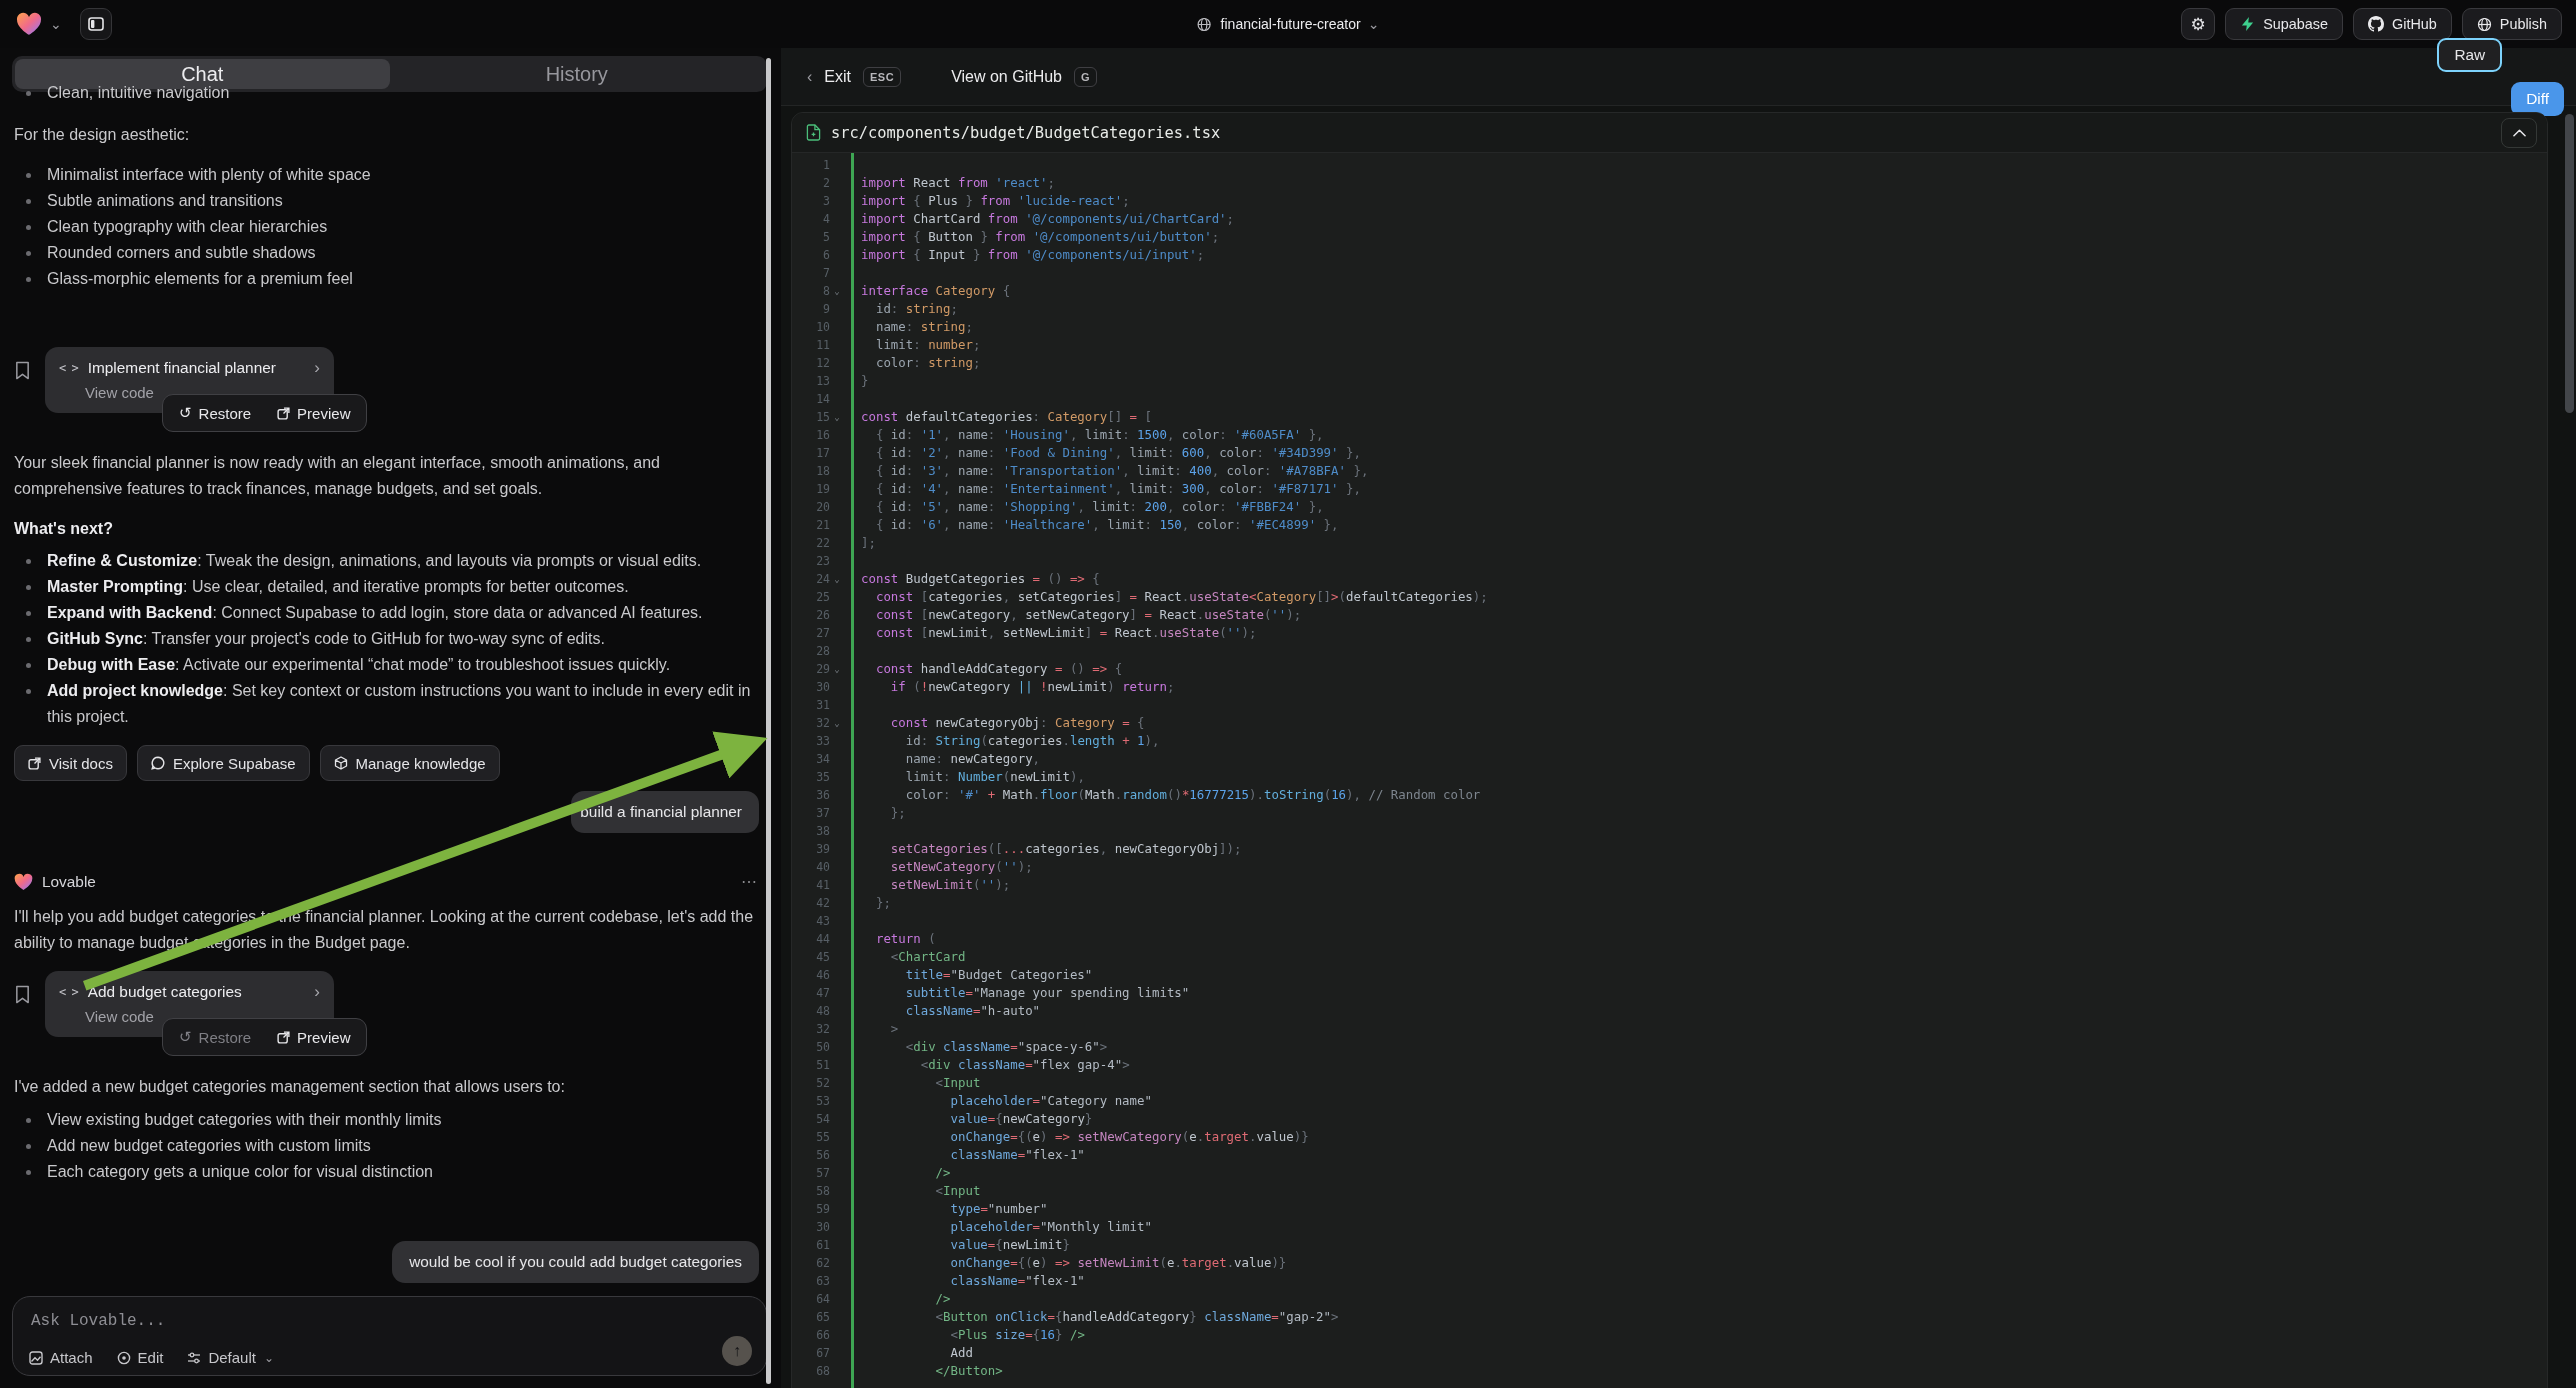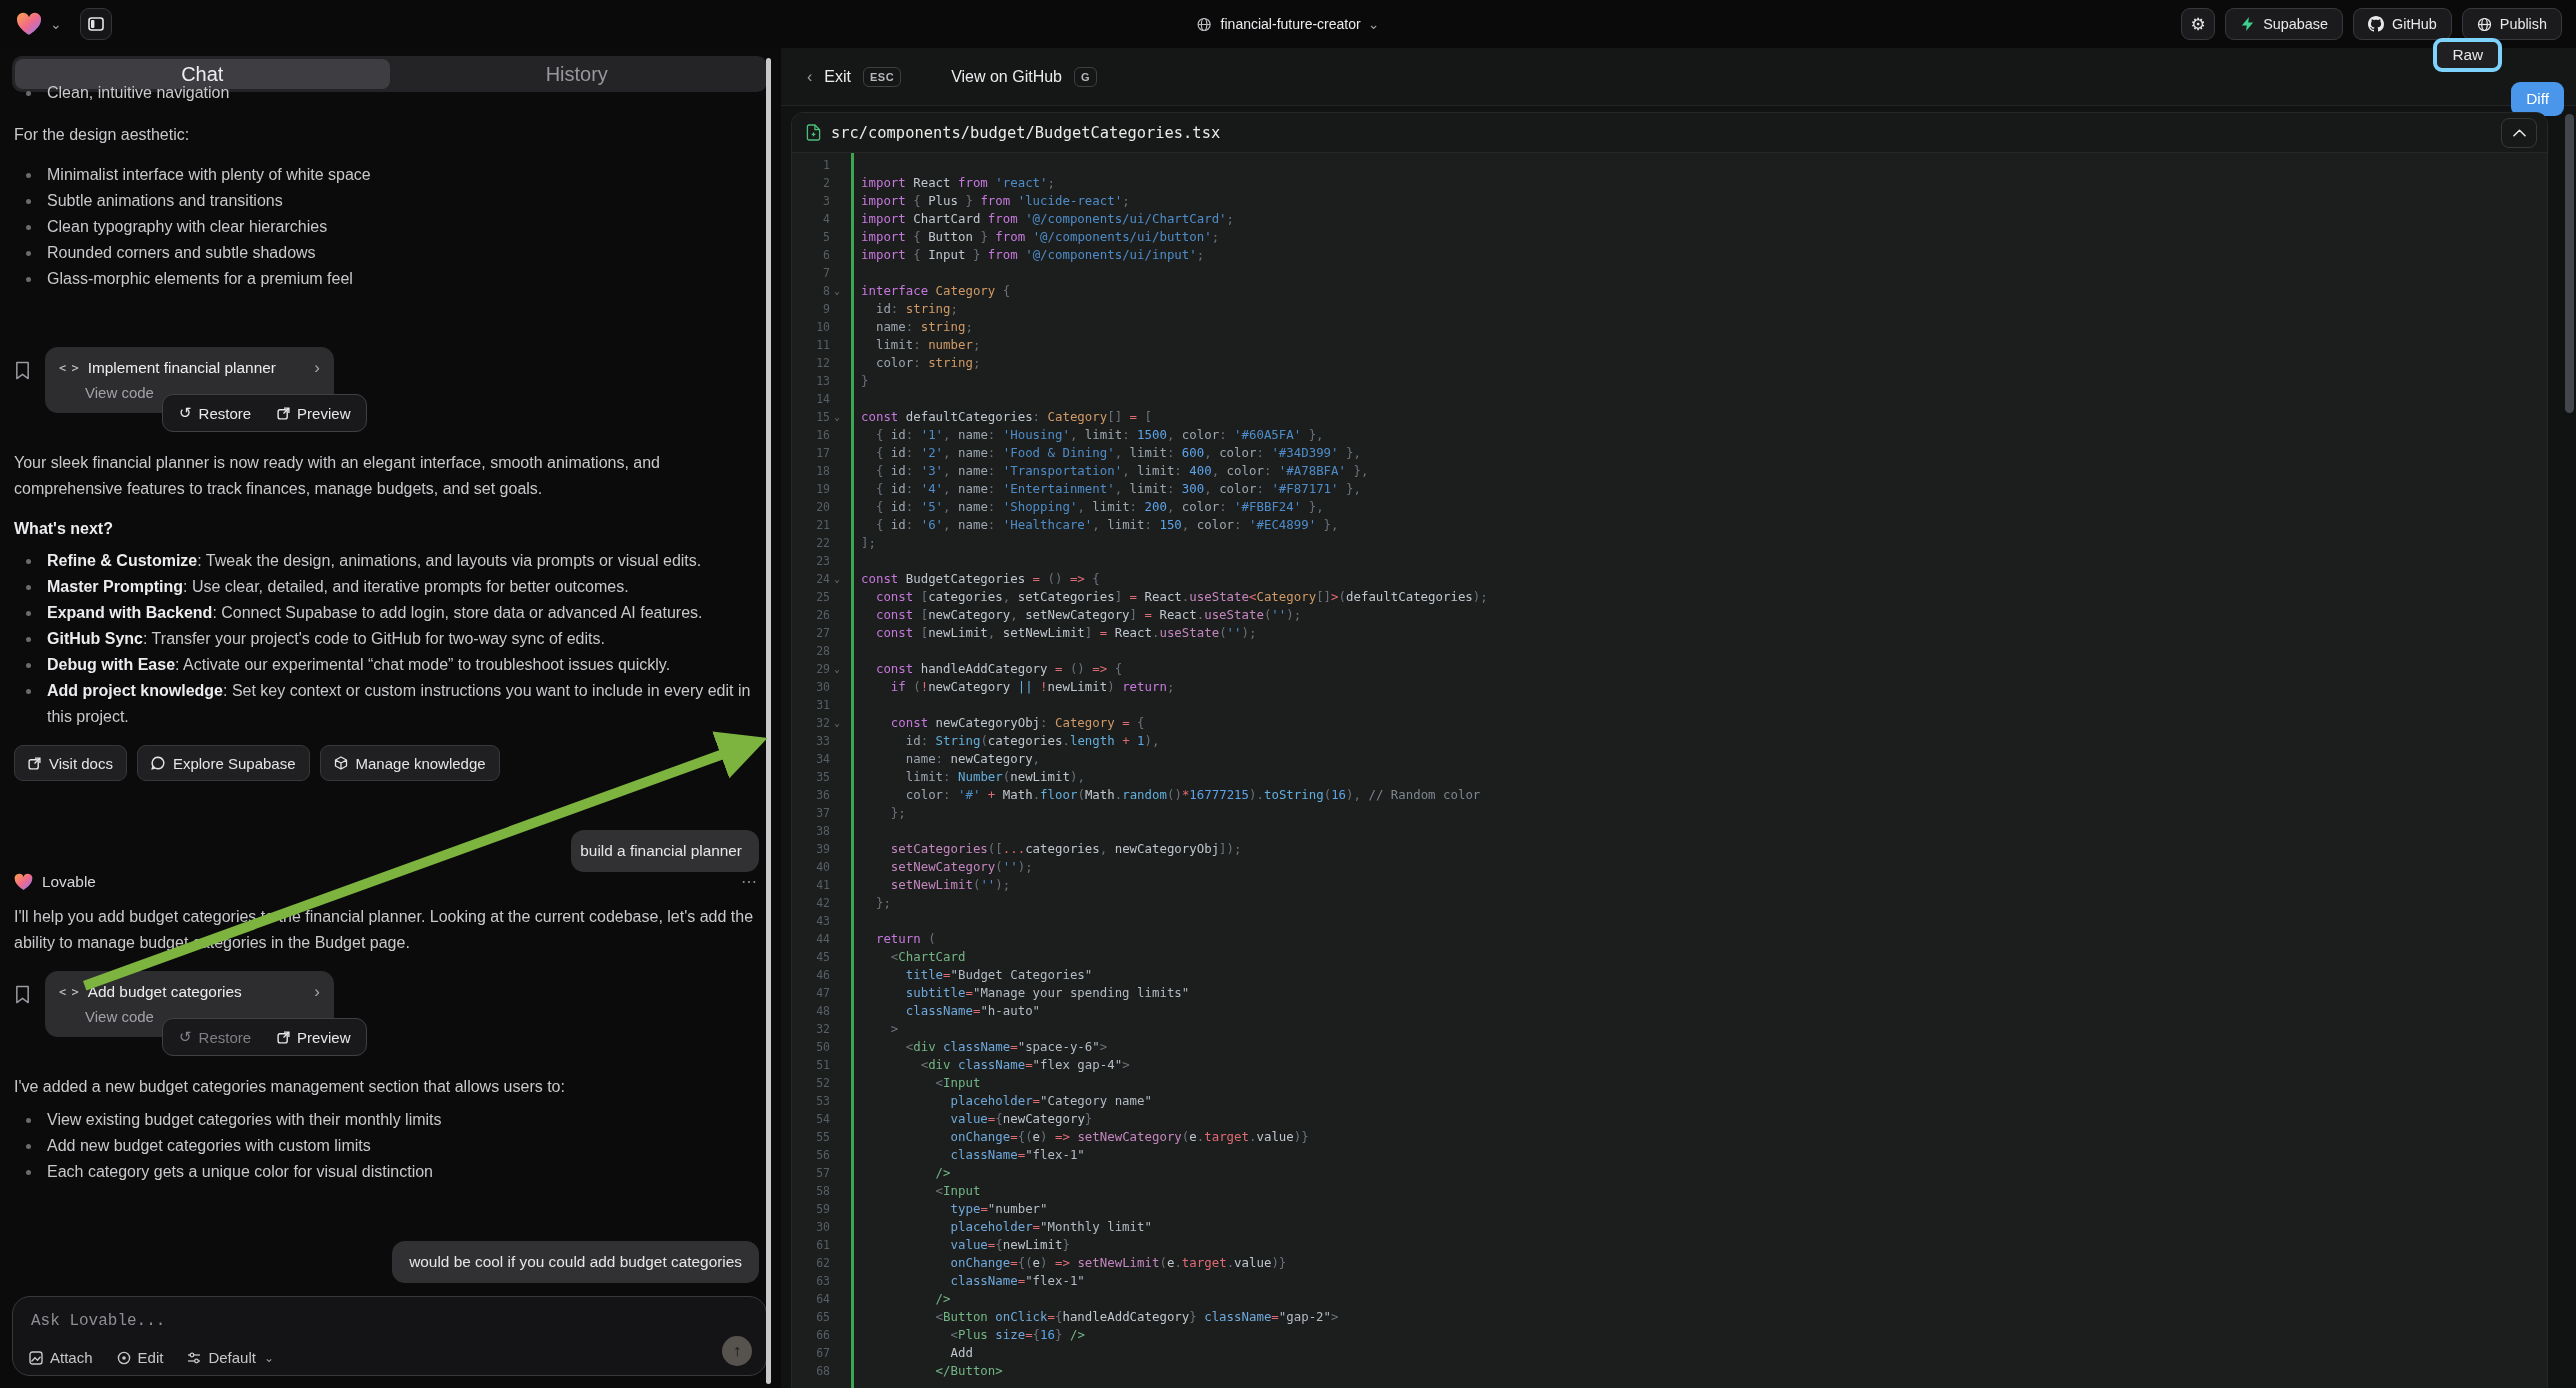--- a/index.html
+++ b/index.html
@@ -85,21 +85,21 @@
   
   .editor { position:absolute; left:781px; top:48px; right:0; bottom:0; background:#111312; }
   .ed-head { position:absolute; left:0; right:0; top:0; height:58px; background:#151717;
              border-bottom:1px solid #232525; display:flex; align-items:center; }
   .eh-left { display:flex; align-items:center; gap:12px; margin-left:26px; color:#ececee; font-size:16px; }
   .kbadge { border:1px solid #3f3f43; border-radius:6px; color:#b8b8bc; font-size:11px; padding:3px 6px;
             font-weight:bold; letter-spacing:0.5px; }
   .eh-gap { width:26px; }
   .eh-right { position:absolute; right:12px; display:flex; gap:9px; }
   .ed-btn { height:34px; border-radius:9px; display:flex; align-items:center; padding:0 15px; font-size:15.4px; }
-  .ed-btn.raw { background:#202022; border:4px solid #7dd3fc; color:#e6e6e9; }
+  .ed-btn.raw { background:#202022; border:2px solid #7dd3fc; color:#e6e6e9; }
   .ed-btn.diff { background:#4a96ea; color:#fff;margin-top:44px; }
 
   .code-wrap { position:absolute; left:10px; right:28px; top:64px; bottom:-10px; background:#1c1e1d;
                border:1px solid #262828; border-radius:12px 12px 0 0; overflow:hidden; }
   .file-head { height:40px; background:#171918; border-bottom:1px solid #252727; display:flex; align-items:center;
                padding:0 14px; position:relative; }
   .file-path { margin-left:10px; font-family:"DejaVu Sans Mono", monospace; font-size:15.4px; color:#e9ece9; }
   .collapse-btn { position:absolute; right:10px; top:5px; width:36px; height:30px; border:1px solid #343836;
                   border-radius:8px; display:flex; align-items:center; justify-content:center; }
 
@@ -256,21 +256,21 @@
       <span>Explore Supabase</span>
     </span>
     <span class="qbtn">
       <svg class="ic" width="14" height="14" viewBox="0 0 14 14">
         <path d="M7 1 12.5 4v6L7 13 1.5 10V4z M1.5 4 7 7l5.5-3 M7 7v6" fill="none" stroke="#e5e5e8" stroke-width="1.3" stroke-linejoin="round"></path>
       </svg>
       <span>Manage knowledge</span>
     </span>
   </div>
 
-  <div class="bubble" style="top:782px;padding-left:9px;">build a financial planner</div>
+  <div class="bubble" style="top:743px;padding-left:9px;">build a financial planner</div>
 
   <div class="lvrow" style="top:824px;">
     <svg class="ic" width="19" height="18" viewBox="0 0 24 22">
       <path d="M12 21S1 14.5 1 7.5A5.7 5.7 0 0 1 12 4.6 5.7 5.7 0 0 1 23 7.5C23 14.5 12 21 12 21z" fill="url(#hg)"></path>
     </svg>
     <span class="lvname">Lovable</span>
     <span class="lvdots">⋯</span>
   </div>
 
   <div class="blk" style="top:856px;">I'll help you add budget categories to the financial planner. Looking at the current codebase, let's add the ability to manage budget categories in the Budget page.</div>

